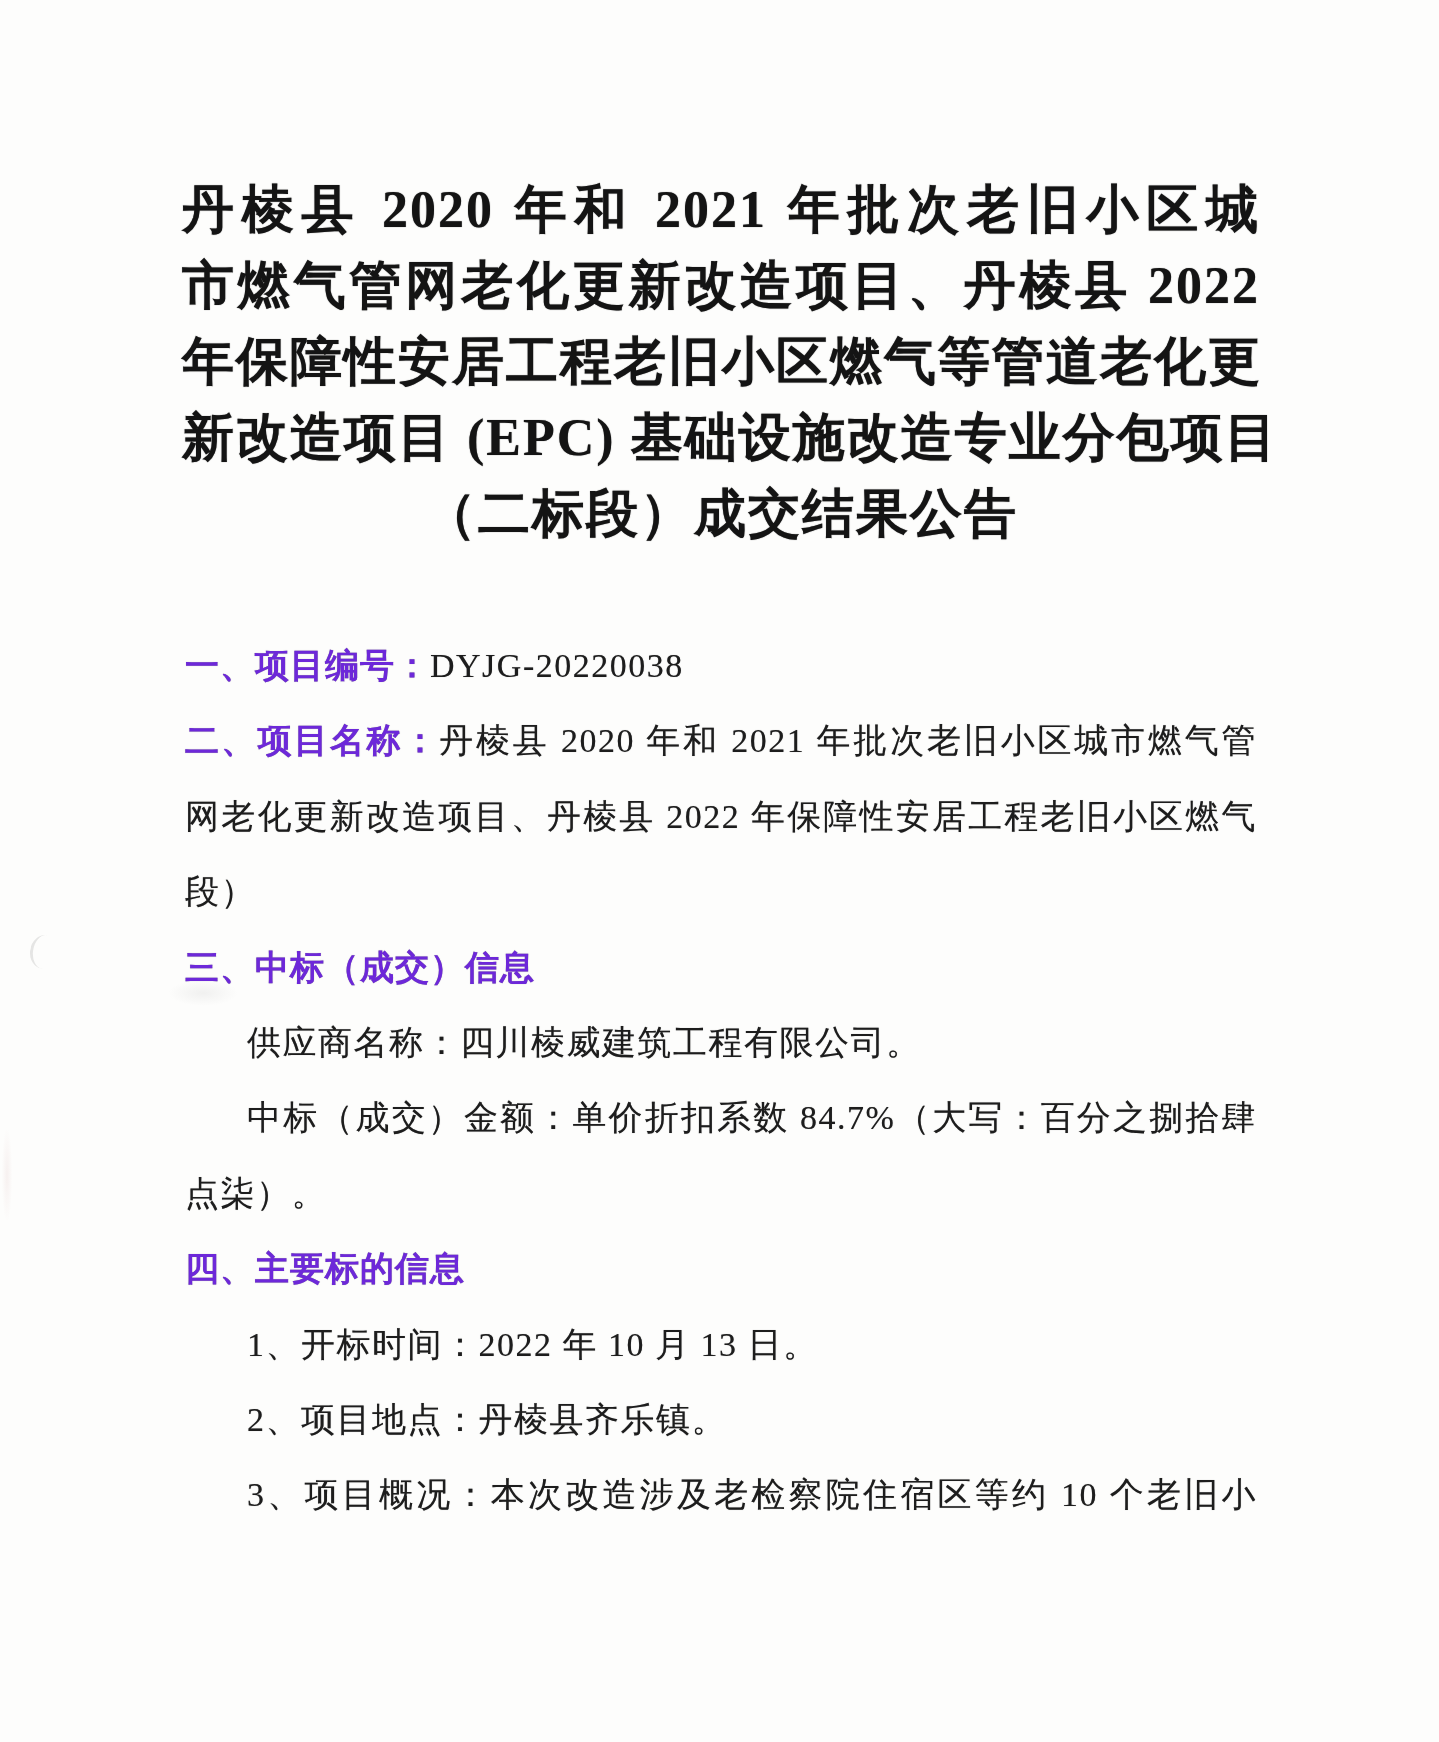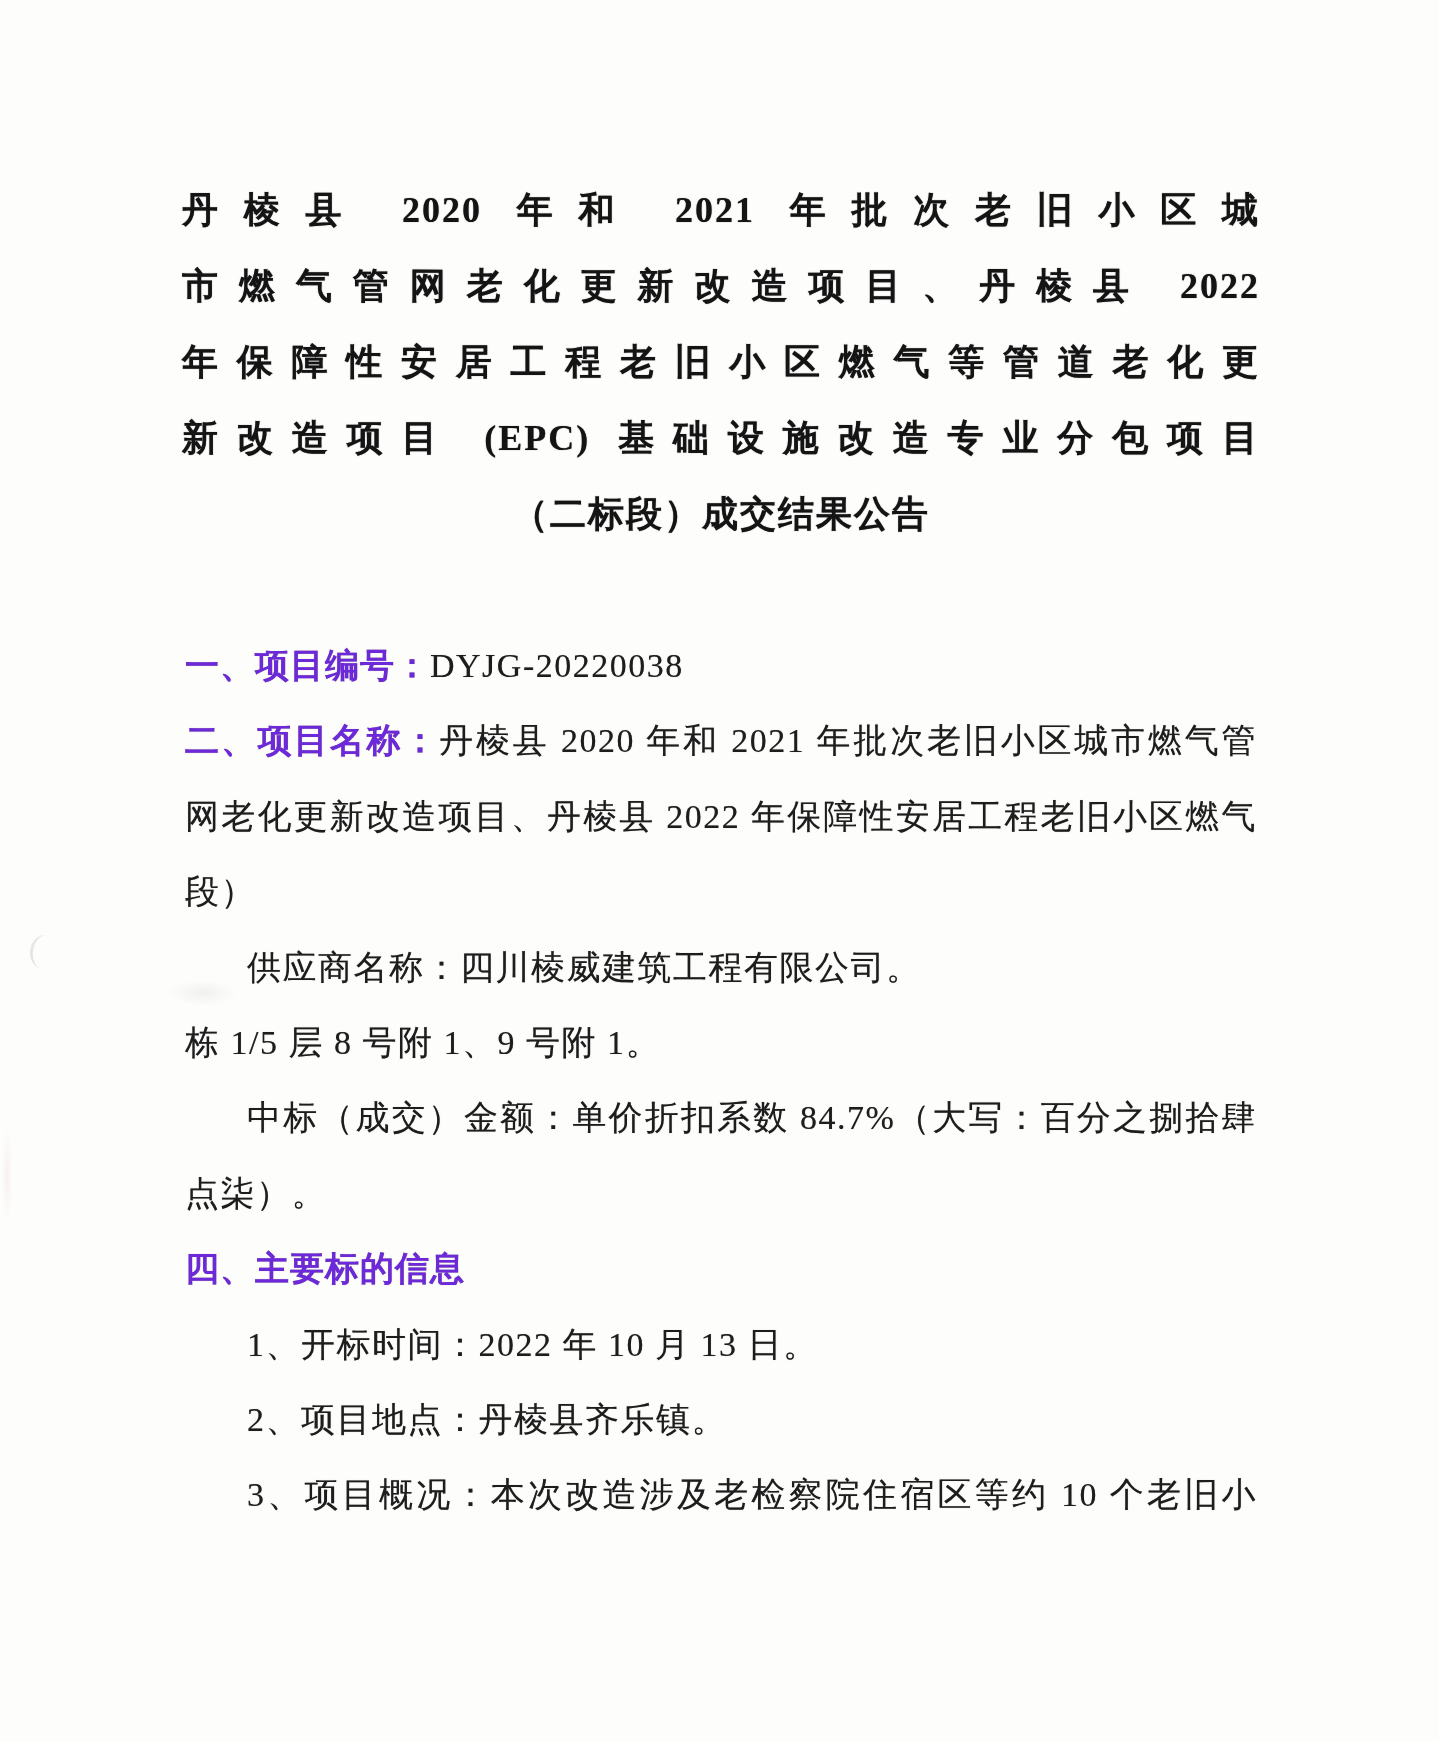--- a/index.html
+++ b/index.html
@@ -16,21 +16,21 @@
   
   .title-block {
     position: absolute;
     top: 172px;
     left: 182px;
     width: 1078px;
   }
   .title-line {
     font-family: "Liberation Serif", serif;
     font-weight: 900;
-    font-size: 36px;
+    font-size: 52px;
     line-height: 76px;
     letter-spacing: 2px;
     color: #141414;
     text-align: justify;
     text-align-last: justify;
     text-shadow: 0 0 1px rgba(20,20,20,.65);
     white-space: nowrap;
   }
   .title-line.center {
     text-align: right;
@@ -112,22 +112,22 @@
     <div class="bline">
       <span class="hlabel">一、项目编号：</span><span class="serif-val">DYJG-20220038</span>
     </div>
 
     <div class="bline fill">
       <span class="hlabel">二、项目名称：</span><span>丹棱县 2020 年和 2021 年批次老旧小区城市燃气管</span>
     </div>
     <div class="bline fill">网老化更新改造项目、丹棱县 2022 年保障性安居工程老旧小区燃气</div>
     <div class="bline">段）</div>
 
+    <div class="bline hlabel">三、中标（成交）信息</div>
     <div class="bline indent">供应商名称：四川棱威建筑工程有限公司。</div>
-    <div class="bline">栋 1/5 层 8 号附 1、9 号附 1。</div>
     <div class="bline indent fill">中标（成交）金额：单价折扣系数 84.7%（大写：百分之捌拾肆</div>
     <div class="bline">点柒）。</div>
 
     <div class="bline hlabel">四、主要标的信息</div>
     <div class="bline indent">1、开标时间：2022 年 10 月 13 日。</div>
     <div class="bline indent">2、项目地点：丹棱县齐乐镇。</div>
     <div class="bline indent fill">3、项目概况：本次改造涉及老检察院住宿区等约 10 个老旧小</div>
 
   </div>
 </div>

